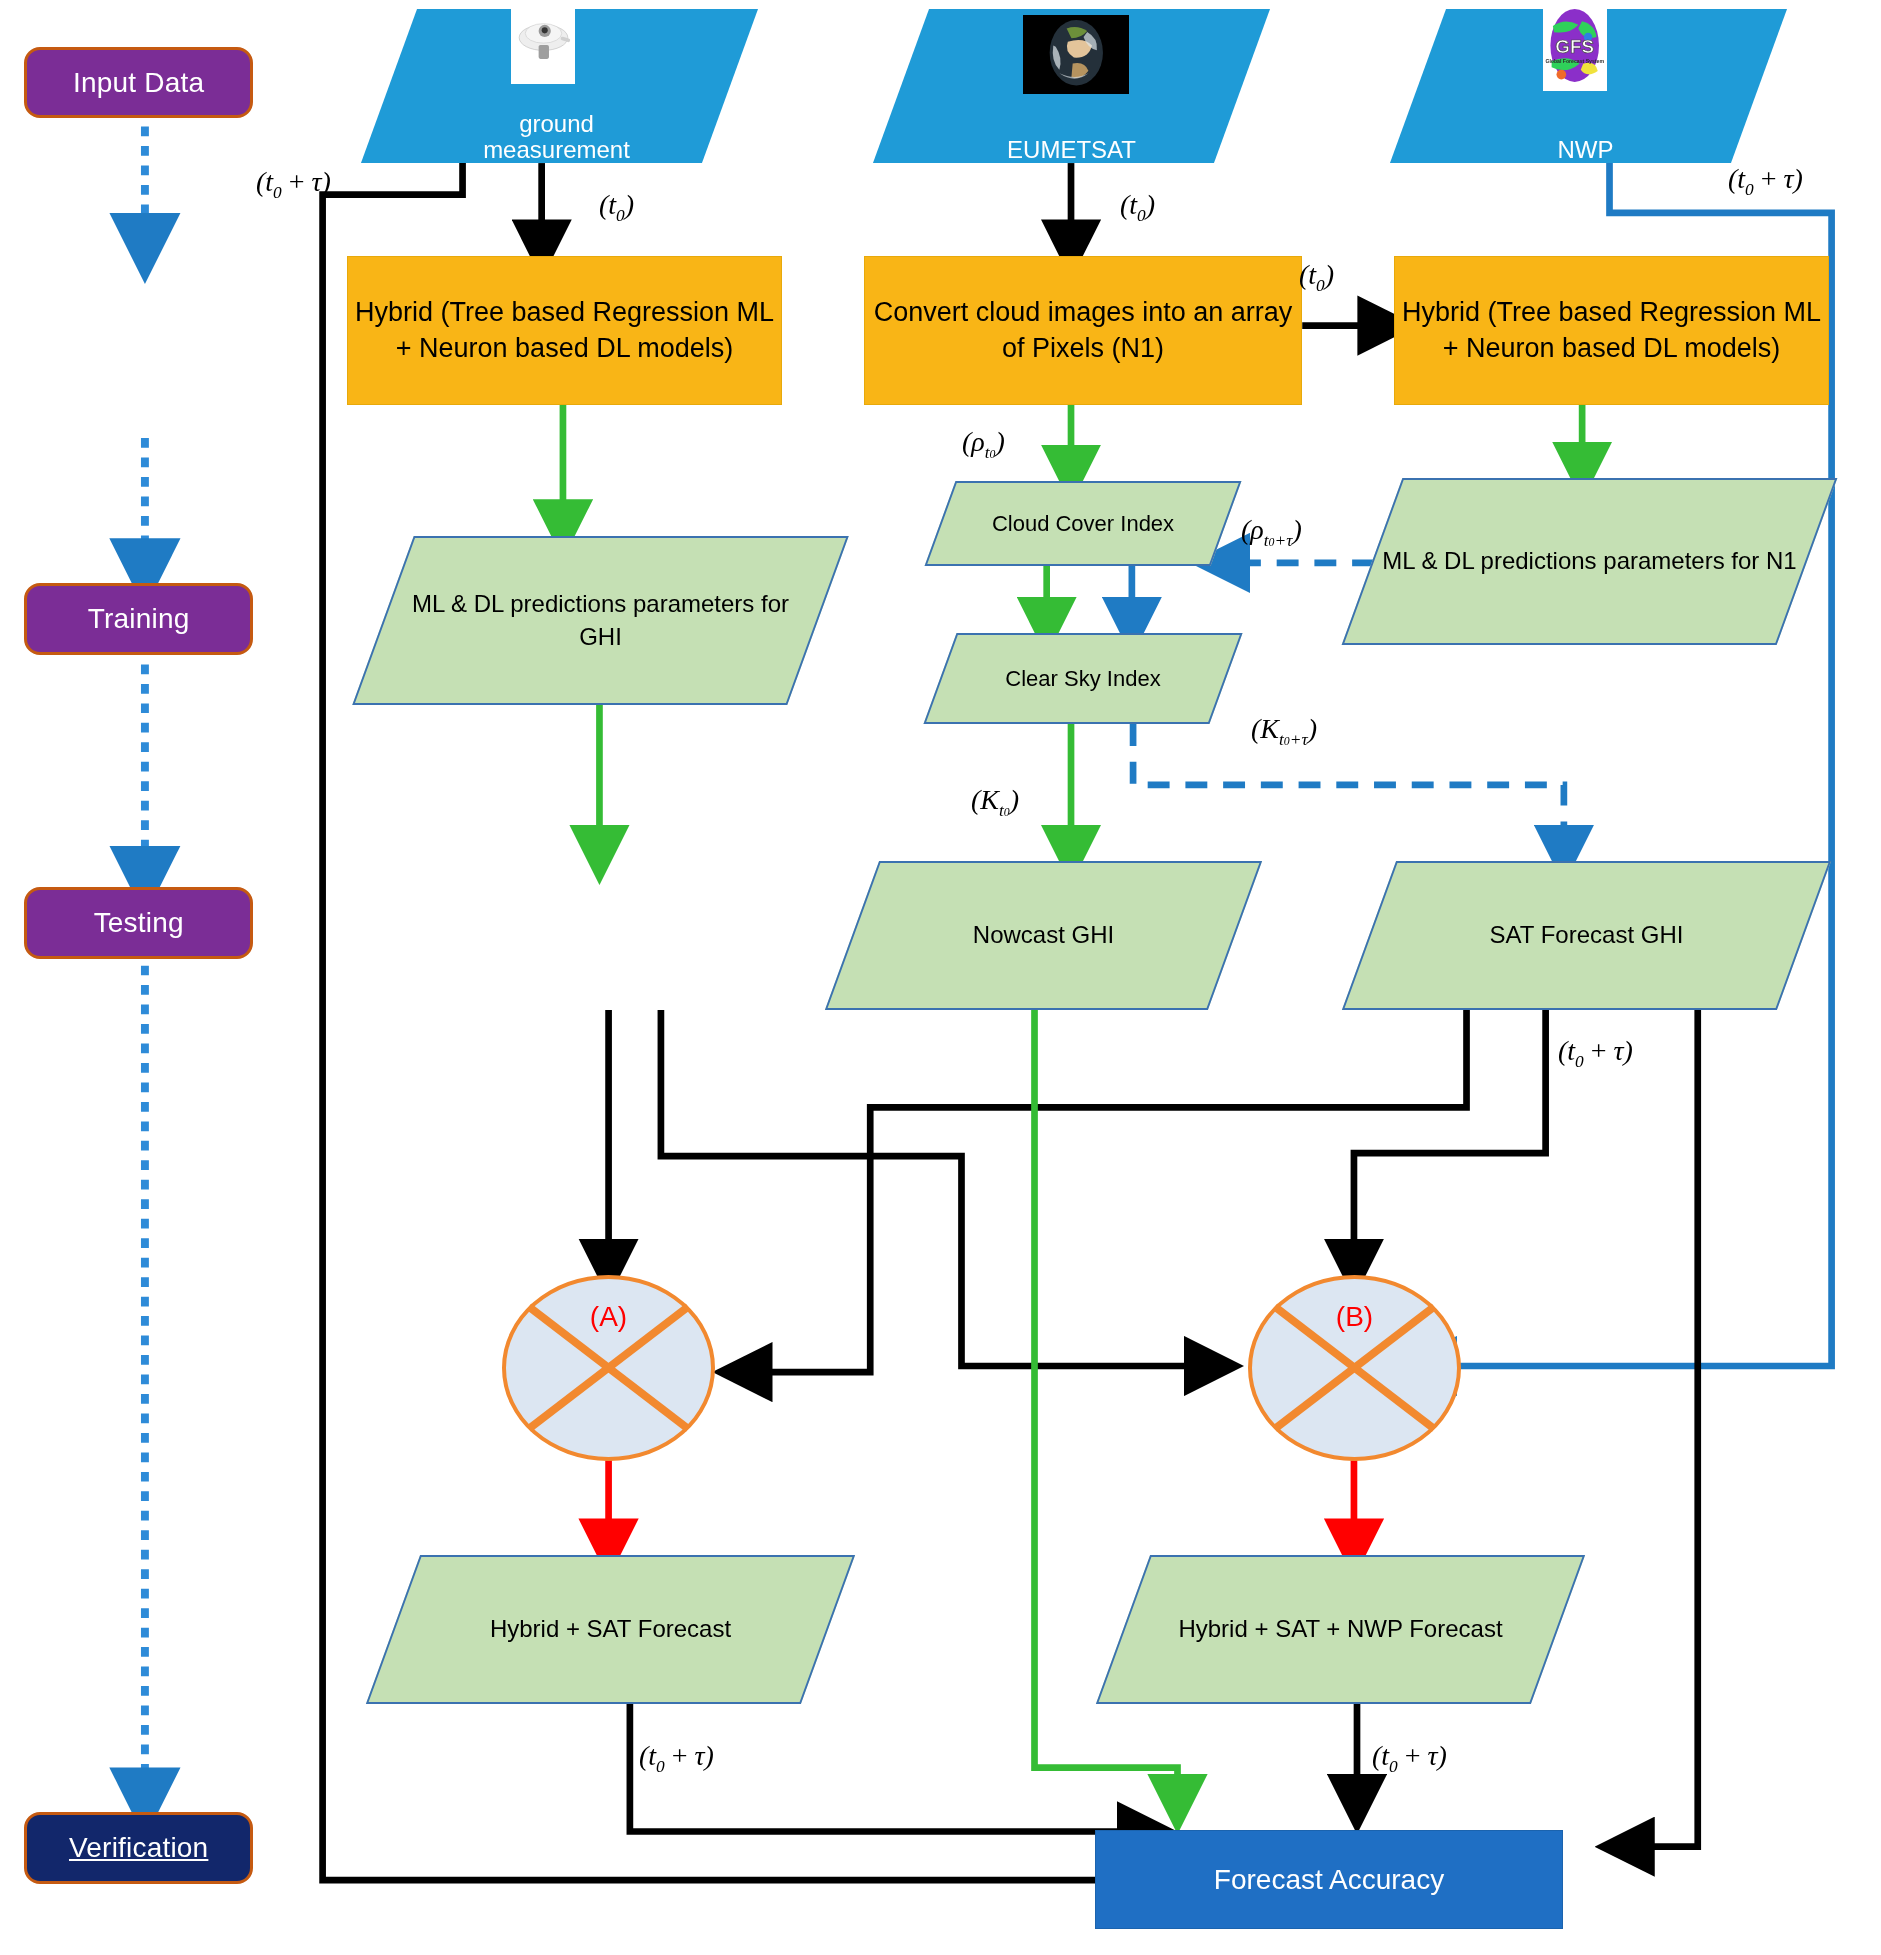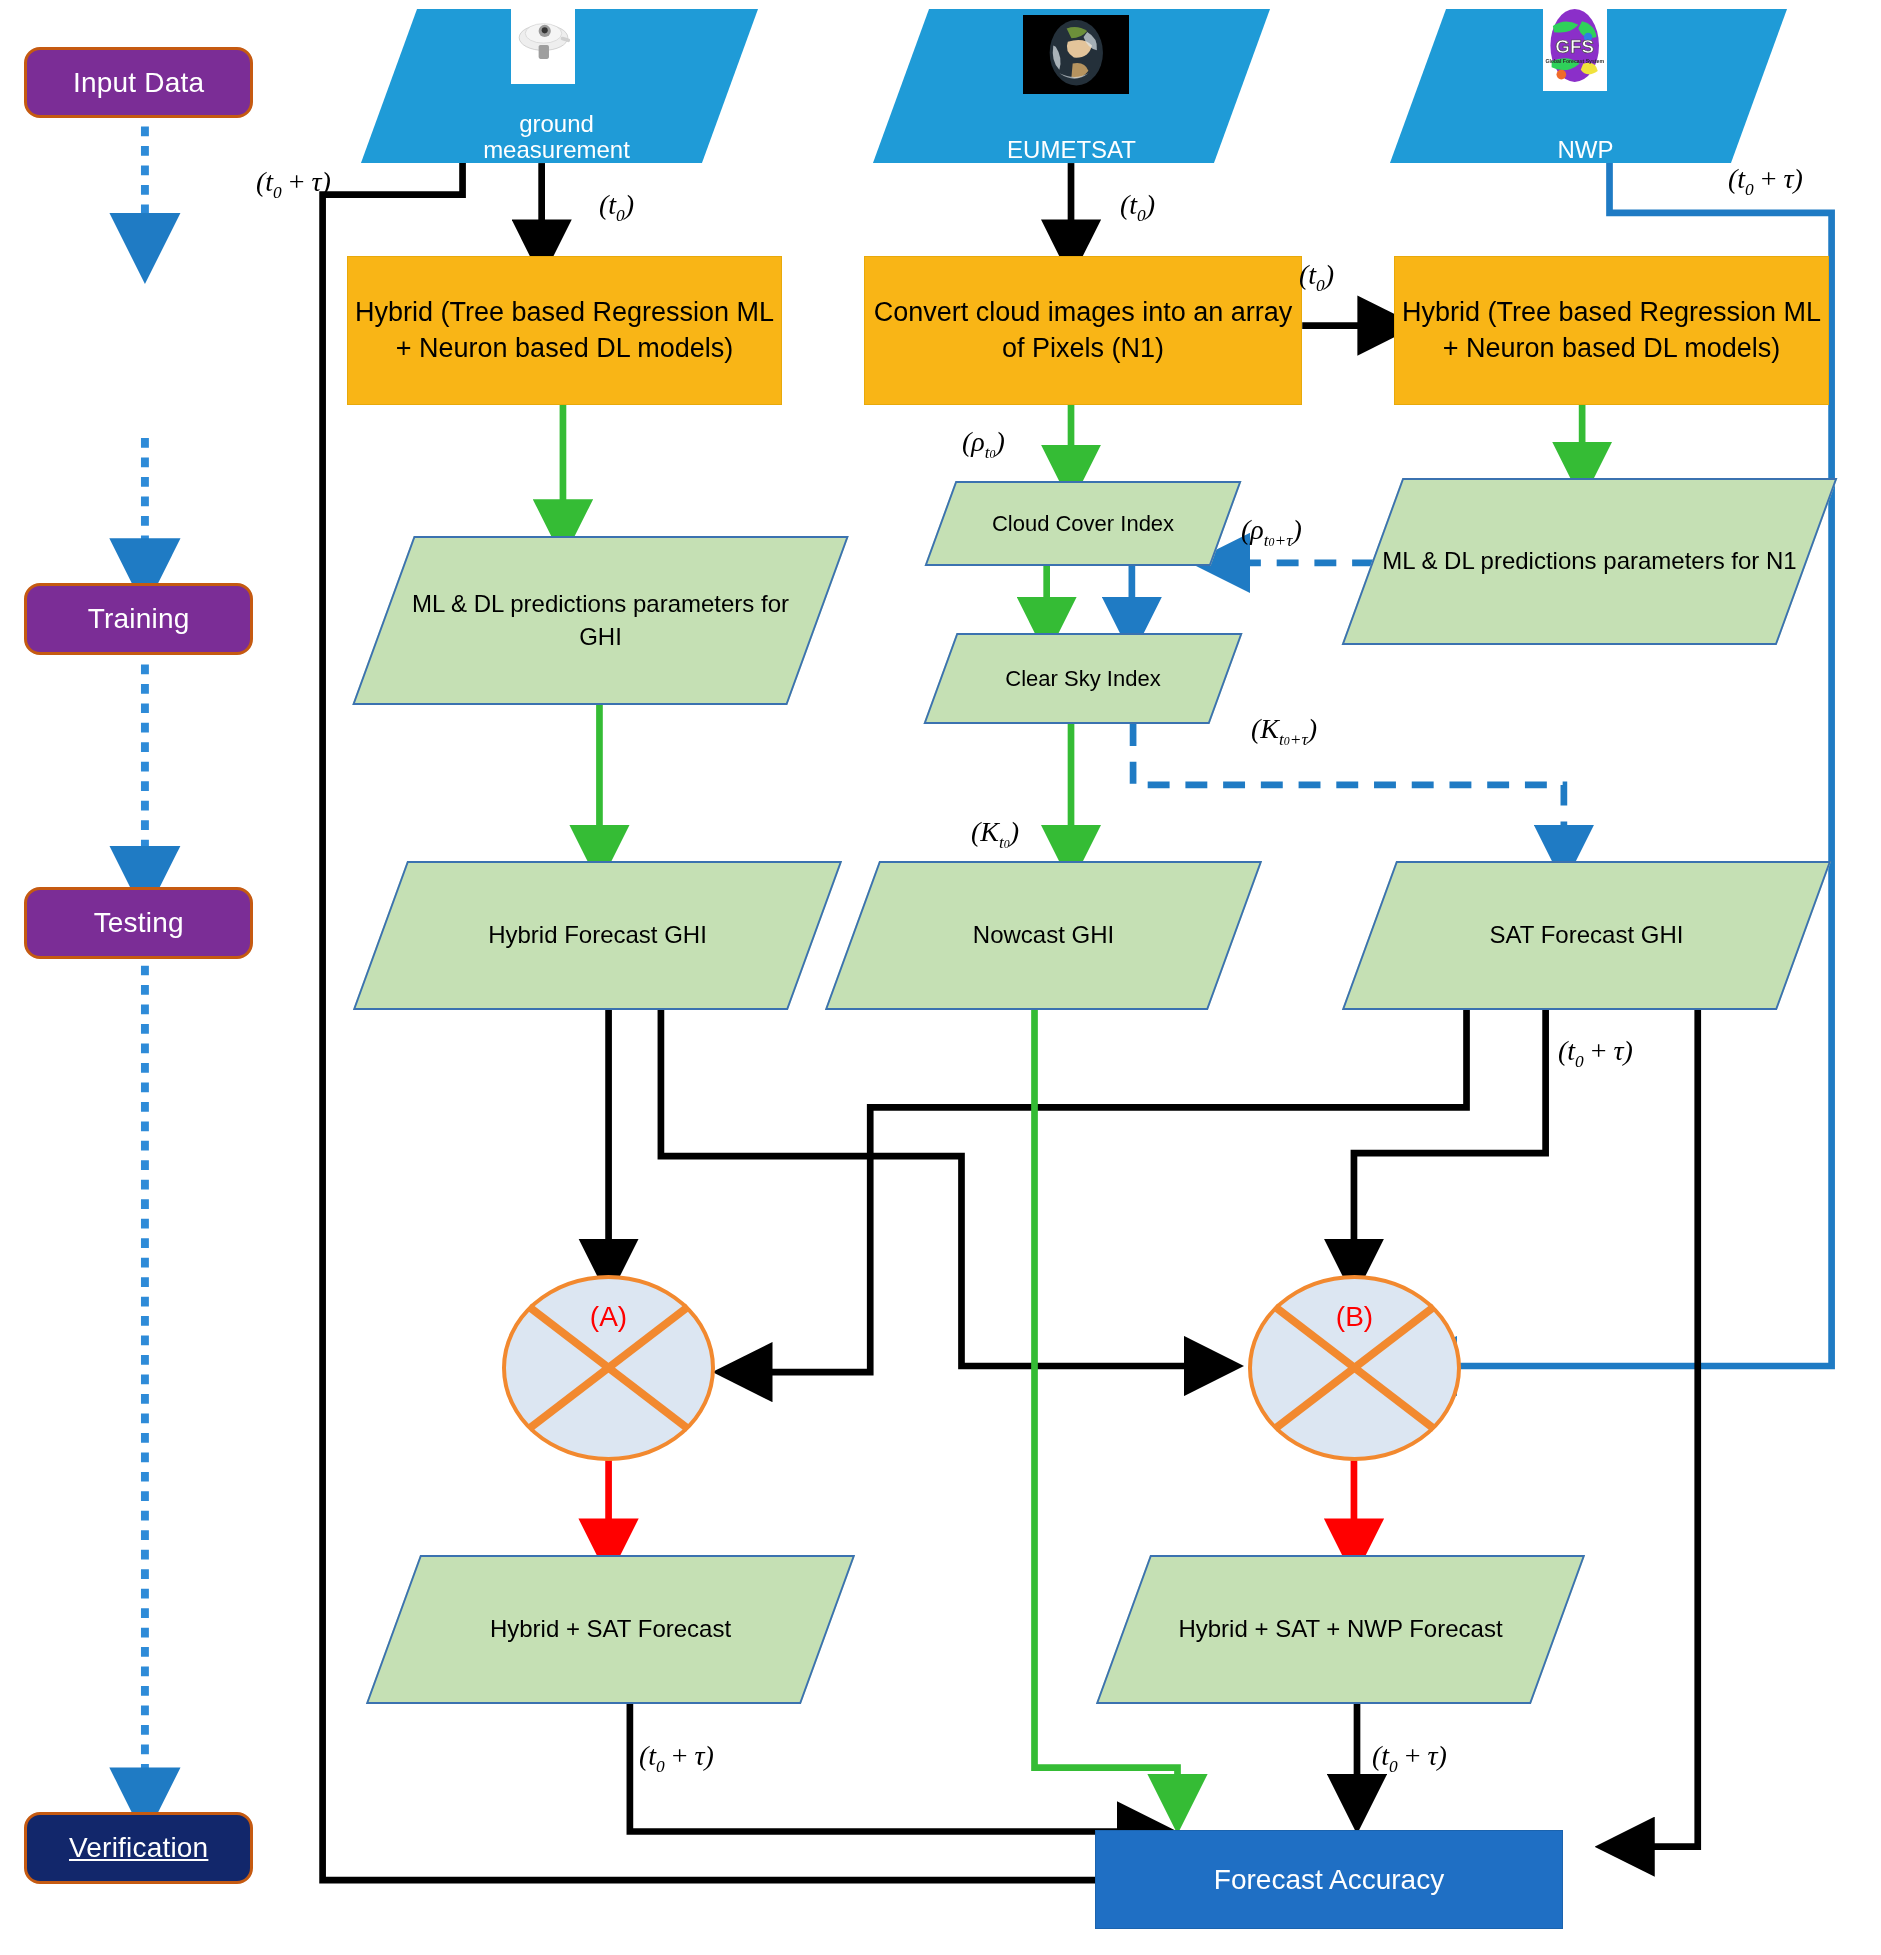--- a/index.html
+++ b/index.html
@@ -274,24 +274,20 @@
   <div class="gpara small" style="left:940px;top:481px;width:286px;height:85px;">
     <div class="shape"></div>
     <div class="txt">Cloud Cover Index</div>
   </div>
 
   <div class="gpara small" style="left:940px;top:633px;width:286px;height:91px;">
     <div class="shape"></div>
     <div class="txt">Clear Sky Index</div>
   </div>
 
-  <div class="gpara" style="left:380px;top:861px;width:435px;height:149px;">
-    <div class="shape"></div>
-    <div class="txt">Hybrid Forecast GHI</div>
-  </div>
 
   <div class="gpara" style="left:852px;top:861px;width:383px;height:149px;">
     <div class="shape"></div>
     <div class="txt">Nowcast GHI</div>
   </div>
 
   <div class="gpara" style="left:1369px;top:861px;width:435px;height:149px;">
     <div class="shape"></div>
     <div class="txt">SAT Forecast GHI</div>
   </div>
@@ -335,21 +331,21 @@
   <div class="elabel" style="left:1120px;top:189px;">(<span class="v">t</span><sub>0</sub>)</div>
 
   <div class="elabel" style="left:1299px;top:259px;">(<span class="v">t</span><sub>0</sub>)</div>
 
   <div class="elabel" style="left:1728px;top:163px;">(<span class="v">t</span><sub>0</sub> <span class="up">+</span> τ)</div>
 
   <div class="elabel" style="left:962px;top:426px;">(ρ<sub>t<span style="font-size:.68em">0</span></sub>)</div>
 
   <div class="elabel" style="left:1241px;top:514px;">(ρ<sub>t<span style="font-size:.68em">0</span>+τ</sub>)</div>
 
-  <div class="elabel" style="left:971px;top:816px;">(<span class="v">K</span><sub>t<span style="font-size:.68em">0</span></sub>)</div>
+  <div class="elabel" style="left:971px;top:784px;">(<span class="v">K</span><sub>t<span style="font-size:.68em">0</span></sub>)</div>
 
   <div class="elabel" style="left:1251px;top:713px;">(<span class="v">K</span><sub>t<span style="font-size:.68em">0</span>+τ</sub>)</div>
 
   <div class="elabel" style="left:1558px;top:1035px;">(<span class="v">t</span><sub>0</sub> <span class="up">+</span> τ)</div>
 
   <div class="elabel" style="left:639px;top:1740px;">(<span class="v">t</span><sub>0</sub> <span class="up">+</span> τ)</div>
 
   <div class="elabel" style="left:1372px;top:1740px;">(<span class="v">t</span><sub>0</sub> <span class="up">+</span> τ)</div>
 
 </div>

